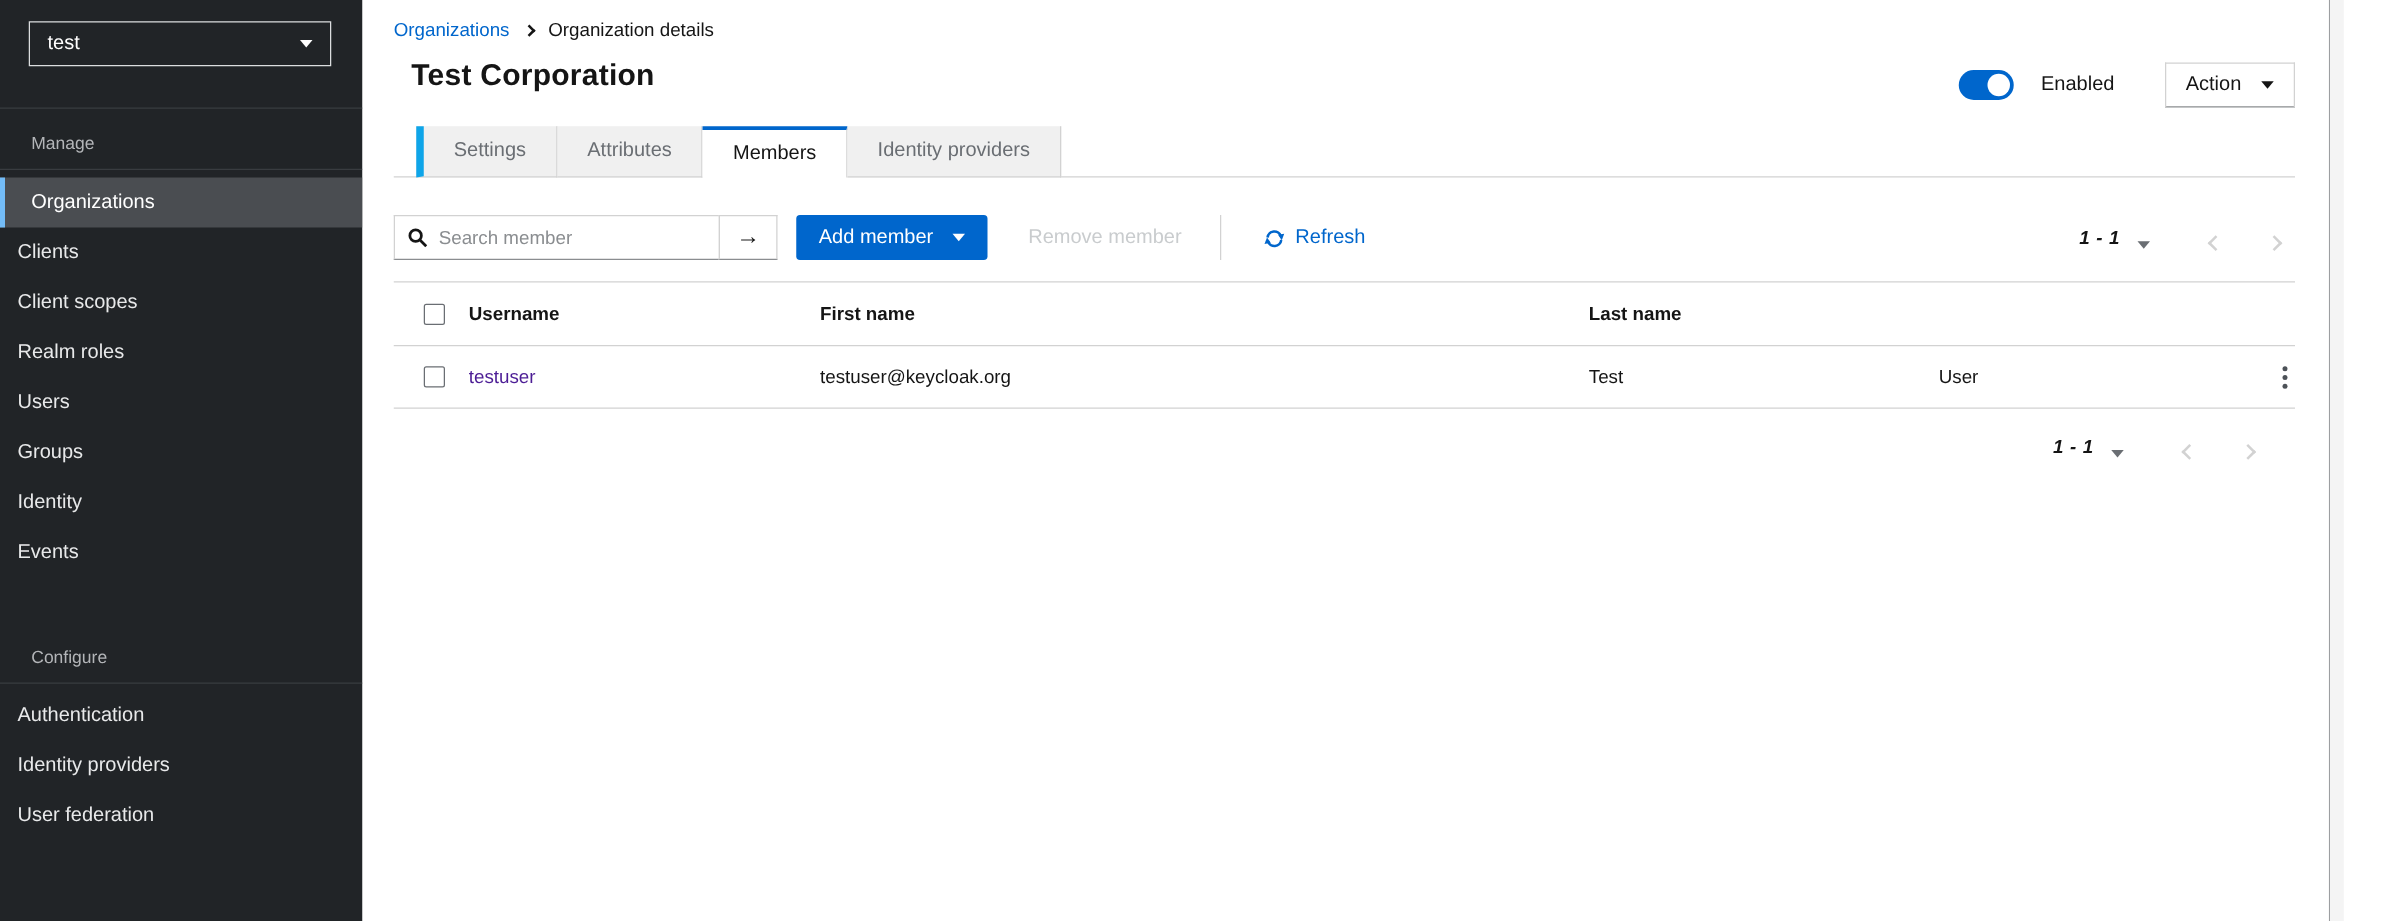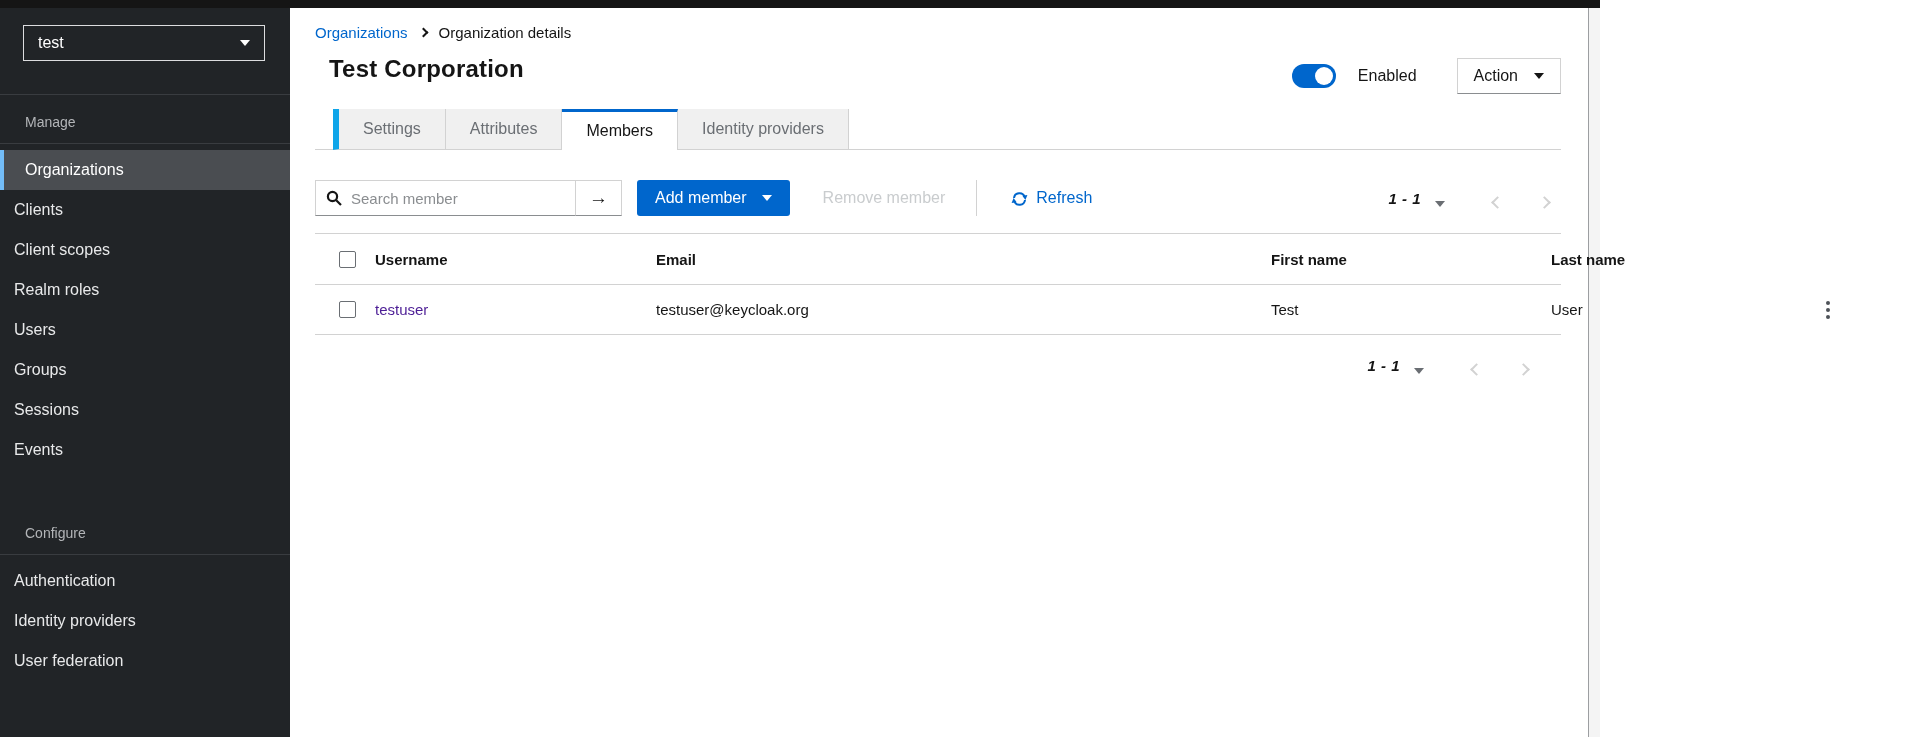--- a/index.html
+++ b/index.html
@@ -1,18 +1,18 @@
 <!DOCTYPE html>
 <html><head>
 <meta charset="utf-8">
 <style>
   * { margin:0; padding:0; box-sizing:border-box; }
   html,body { width:1917px; height:737px; overflow:hidden; }
   body { font-family:"Liberation Sans", sans-serif; background:#fff; color:#151515; }
-  .app { position:relative; width:1600px; height:737px; display:flex; flex-direction:column; }
+  .app { position:relative; width:1600px; height:737px; display:flex; flex-direction:row; }
 
   
   .masthead { height:8px; background:#151515; flex:none; }
 
   .body-row { flex:1; display:flex; min-height:0; }
 
   
   .sidebar { width:290px; flex:none; background:#212427; color:#e8e9ea; display:flex; flex-direction:column; }
   .realm-block { padding:17px 25px 33px 23px; border-bottom:1px solid #393c40; }
   .realm-select { height:36px; border:1px solid #dcdddf; display:flex; align-items:center;
@@ -118,21 +118,21 @@
       </div>
 
       <div class="nav-section-title">Manage</div>
       <div class="nav-items">
         <div class="nav-item selected">Organizations</div>
         <div class="nav-item">Clients</div>
         <div class="nav-item">Client scopes</div>
         <div class="nav-item">Realm roles</div>
         <div class="nav-item">Users</div>
         <div class="nav-item">Groups</div>
-        <div class="nav-item">Sessions</div>
+        <div class="nav-item">Identity</div>
         <div class="nav-item">Events</div>
       </div>
 
       <div class="nav-section-title section-configure">Configure</div>
       <div class="nav-items">
         <div class="nav-item">Authentication</div>
         <div class="nav-item">Identity providers</div>
         <div class="nav-item">User federation</div>
       </div>
     </nav>
@@ -209,21 +209,20 @@
           <span class="chev right"></span>
         </div>
       </div>
 
       <div class="member-table">
         <div class="t-row t-head">
           <div class="cb-cell">
             <div class="checkbox"></div>
           </div>
           <div class="t-cell">Username</div>
-          <div class="t-cell">Email</div>
           <div class="t-cell">First name</div>
           <div class="t-cell">Last name</div>
           <div></div>
         </div>
 
         <div class="t-row t-body-row">
           <div class="cb-cell">
             <div class="checkbox"></div>
           </div>
           <div class="t-cell">

